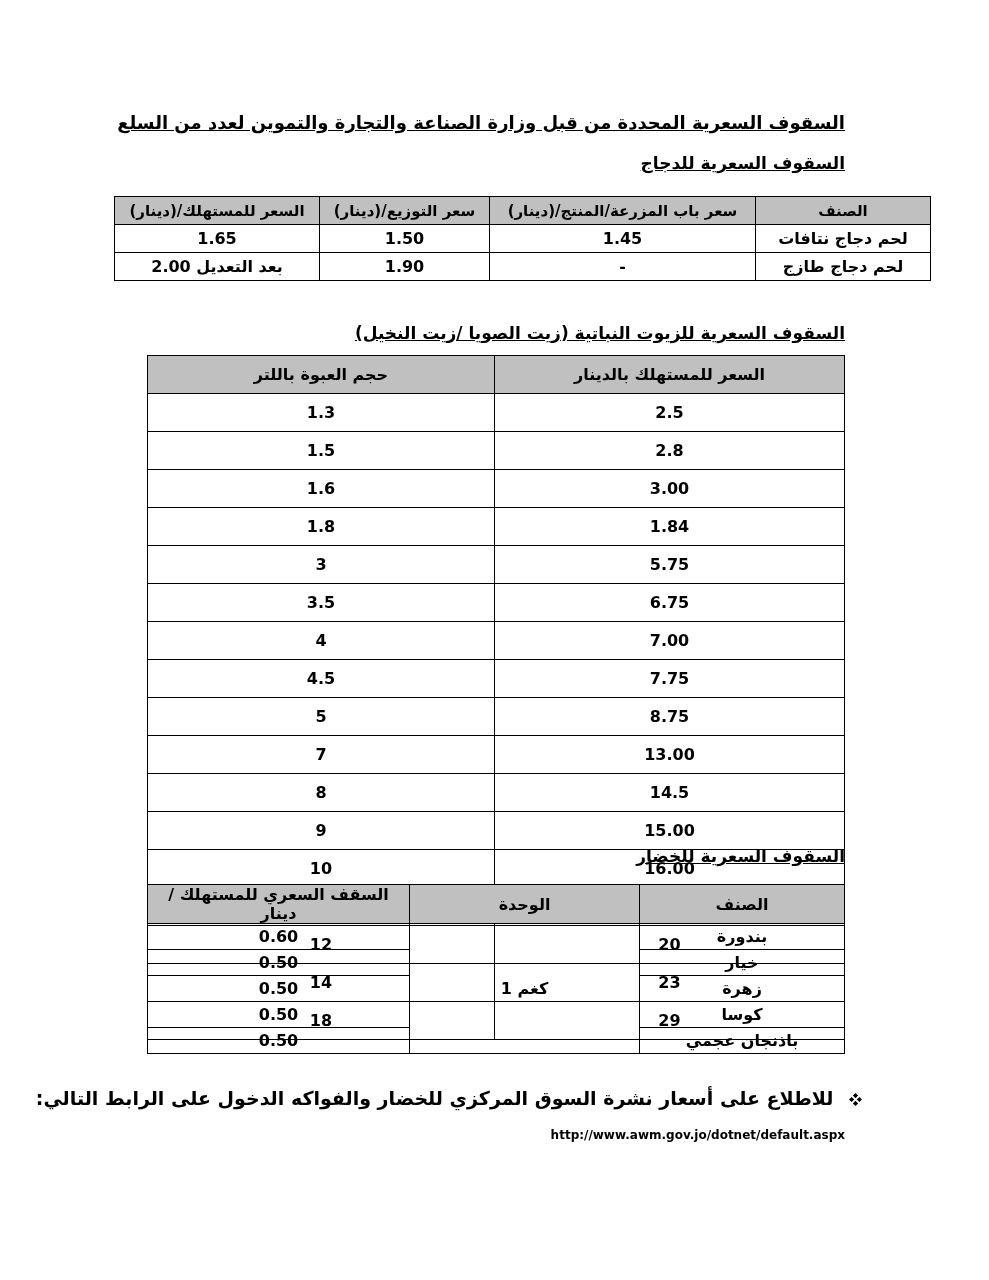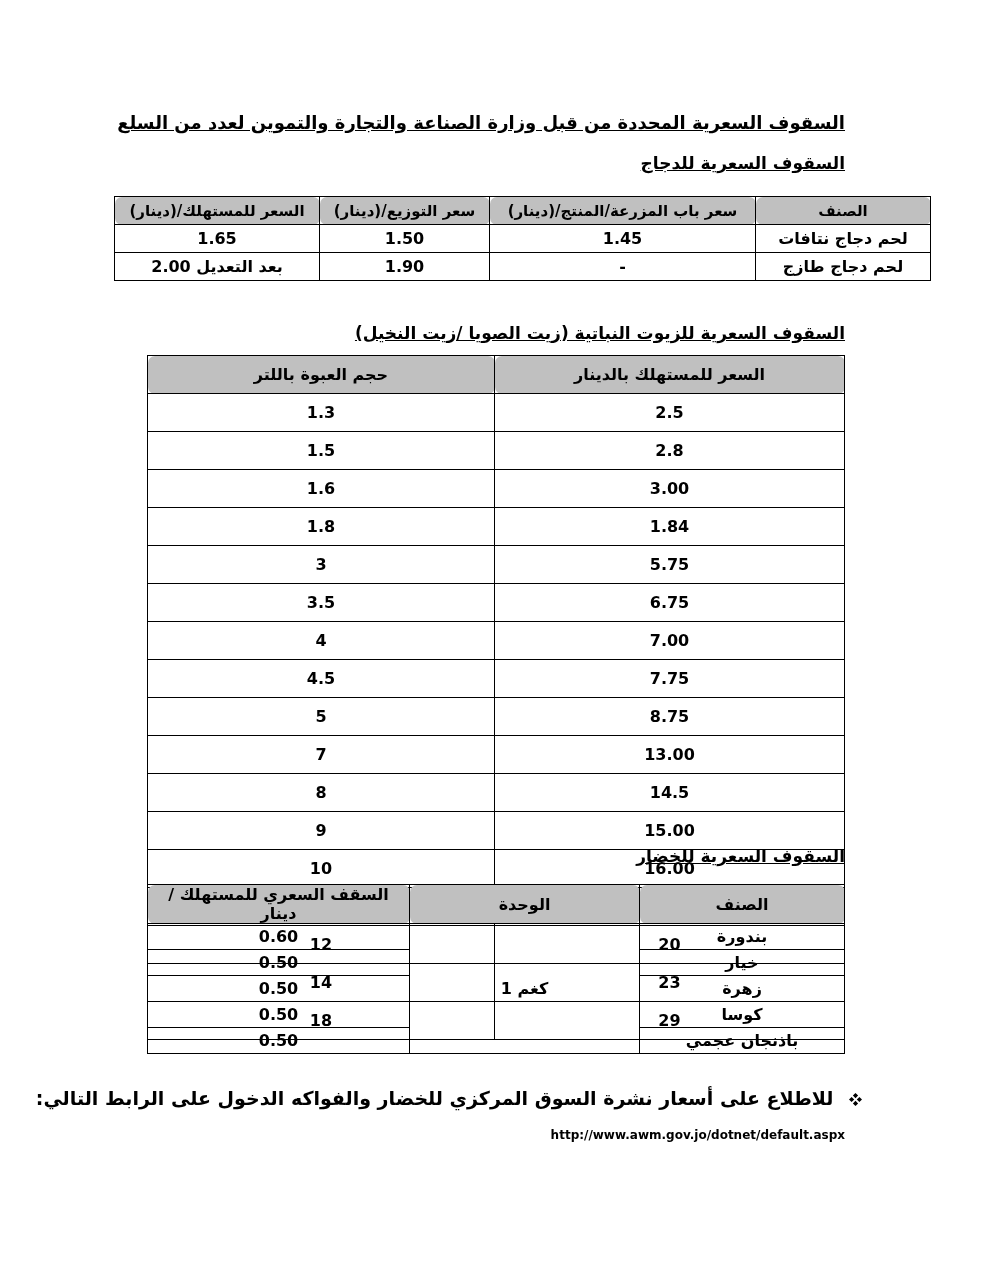--- a/index.html
+++ b/index.html
@@ -36,21 +36,21 @@
     table-layout: fixed;
     direction: rtl;
   }
   th, td {
     border: 1px solid #000000;
     text-align: center;
     vertical-align: middle;
     font-weight: 700;
     padding: 0 4px;
   }
-  th { background: #c0c0c0; border-radius: 7px; }
+  th { background: #c0c0c0; }
   td.num, td.ltr-cell { direction: ltr; }
 
   .chicken-table-wrap { top: 196px; right: 58px; }
   .tbl-chicken { width: 816px; font-size: 16px; }
   .tbl-chicken th { font-size: 15px; height: 28px; }
   .tbl-chicken td { height: 28px; margin-left: 18px; }
 
   .oils-table-wrap { top: 355px; right: 144px; }
   .tbl-oils { width: 697px; font-size: 16px; }
   .tbl-oils th, .tbl-oils td { height: 38px; }

